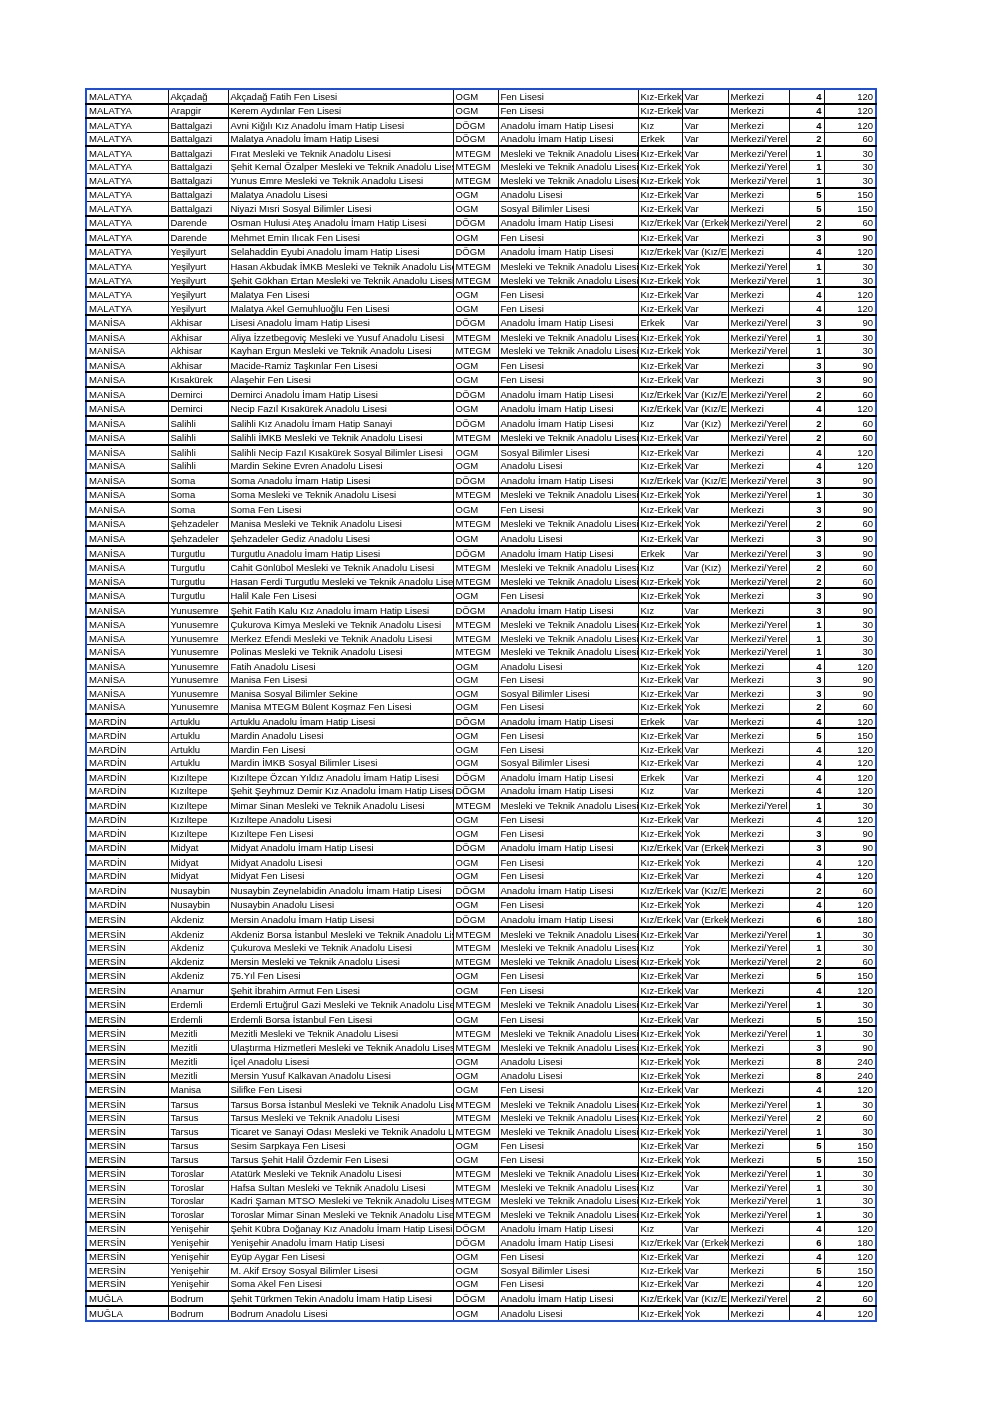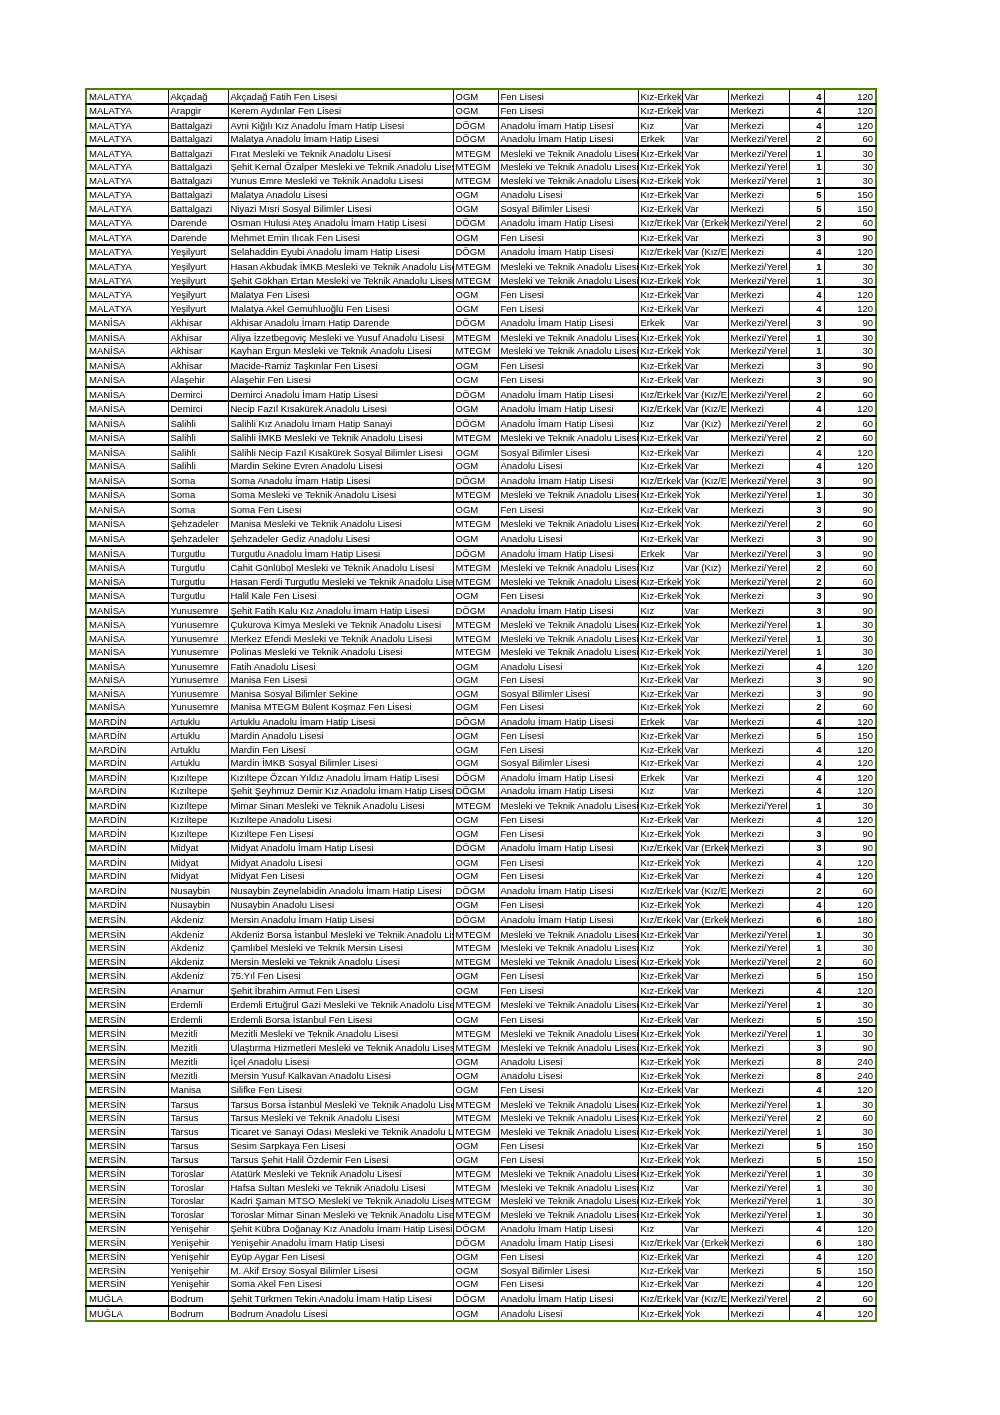--- a/index.html
+++ b/index.html
@@ -15,21 +15,21 @@
     color: #000;
   }
   table.school-table {
     position: absolute;
     left: 85px;
     top: 88px;
     width: 790px;
     height: 1234px;
     border-collapse: collapse;
     table-layout: fixed;
-    border: 2px solid #4d7c0f;
+    border: 2px solid #1d4ed8;
   }
   table.school-table td {
     border: 1px solid #111;
     padding: 0 2px;
     font-size: 9.5px;
     line-height: 11px;
     white-space: nowrap;
     overflow: hidden;
     vertical-align: middle;
     height: 12px;
@@ -251,21 +251,21 @@
         <td class="col-4">Fen Lisesi</td>
         <td class="col-5">Kız-Erkek</td>
         <td class="col-6">Var</td>
         <td class="col-7">Merkezi</td>
         <td class="col-8">4</td>
         <td class="col-9">120</td>
       </tr>
       <tr class="group-start">
         <td class="col-0">MANİSA</td>
         <td class="col-1">Akhisar</td>
-        <td class="col-2">Akhisar Anadolu İmam Hatip Darende</td>
+        <td class="col-2">Lisesi Anadolu İmam Hatip Lisesi</td>
         <td class="col-3">DÖGM</td>
         <td class="col-4">Anadolu İmam Hatip Lisesi</td>
         <td class="col-5">Erkek</td>
         <td class="col-6">Var</td>
         <td class="col-7">Merkezi/Yerel</td>
         <td class="col-8">3</td>
         <td class="col-9">90</td>
       </tr>
       <tr class="group-start">
         <td class="col-0">MANİSA</td>
@@ -298,21 +298,21 @@
         <td class="col-3">OGM</td>
         <td class="col-4">Fen Lisesi</td>
         <td class="col-5">Kız-Erkek</td>
         <td class="col-6">Var</td>
         <td class="col-7">Merkezi</td>
         <td class="col-8">3</td>
         <td class="col-9">90</td>
       </tr>
       <tr class="group-start">
         <td class="col-0">MANİSA</td>
-        <td class="col-1">Alaşehir</td>
+        <td class="col-1">Kısakürek</td>
         <td class="col-2">Alaşehir Fen Lisesi</td>
         <td class="col-3">OGM</td>
         <td class="col-4">Fen Lisesi</td>
         <td class="col-5">Kız-Erkek</td>
         <td class="col-6">Var</td>
         <td class="col-7">Merkezi</td>
         <td class="col-8">3</td>
         <td class="col-9">90</td>
       </tr>
       <tr class="group-start">
@@ -779,21 +779,21 @@
         <td class="col-4">Mesleki ve Teknik Anadolu Lisesi</td>
         <td class="col-5">Kız-Erkek</td>
         <td class="col-6">Var</td>
         <td class="col-7">Merkezi/Yerel</td>
         <td class="col-8">1</td>
         <td class="col-9">30</td>
       </tr>
       <tr>
         <td class="col-0">MERSİN</td>
         <td class="col-1">Akdeniz</td>
-        <td class="col-2">Çamlıbel Mesleki ve Teknik Mersin Lisesi</td>
+        <td class="col-2">Çukurova Mesleki ve Teknik Anadolu Lisesi</td>
         <td class="col-3">MTEGM</td>
         <td class="col-4">Mesleki ve Teknik Anadolu Lisesi</td>
         <td class="col-5">Kız</td>
         <td class="col-6">Yok</td>
         <td class="col-7">Merkezi/Yerel</td>
         <td class="col-8">1</td>
         <td class="col-9">30</td>
       </tr>
       <tr>
         <td class="col-0">MERSİN</td>

